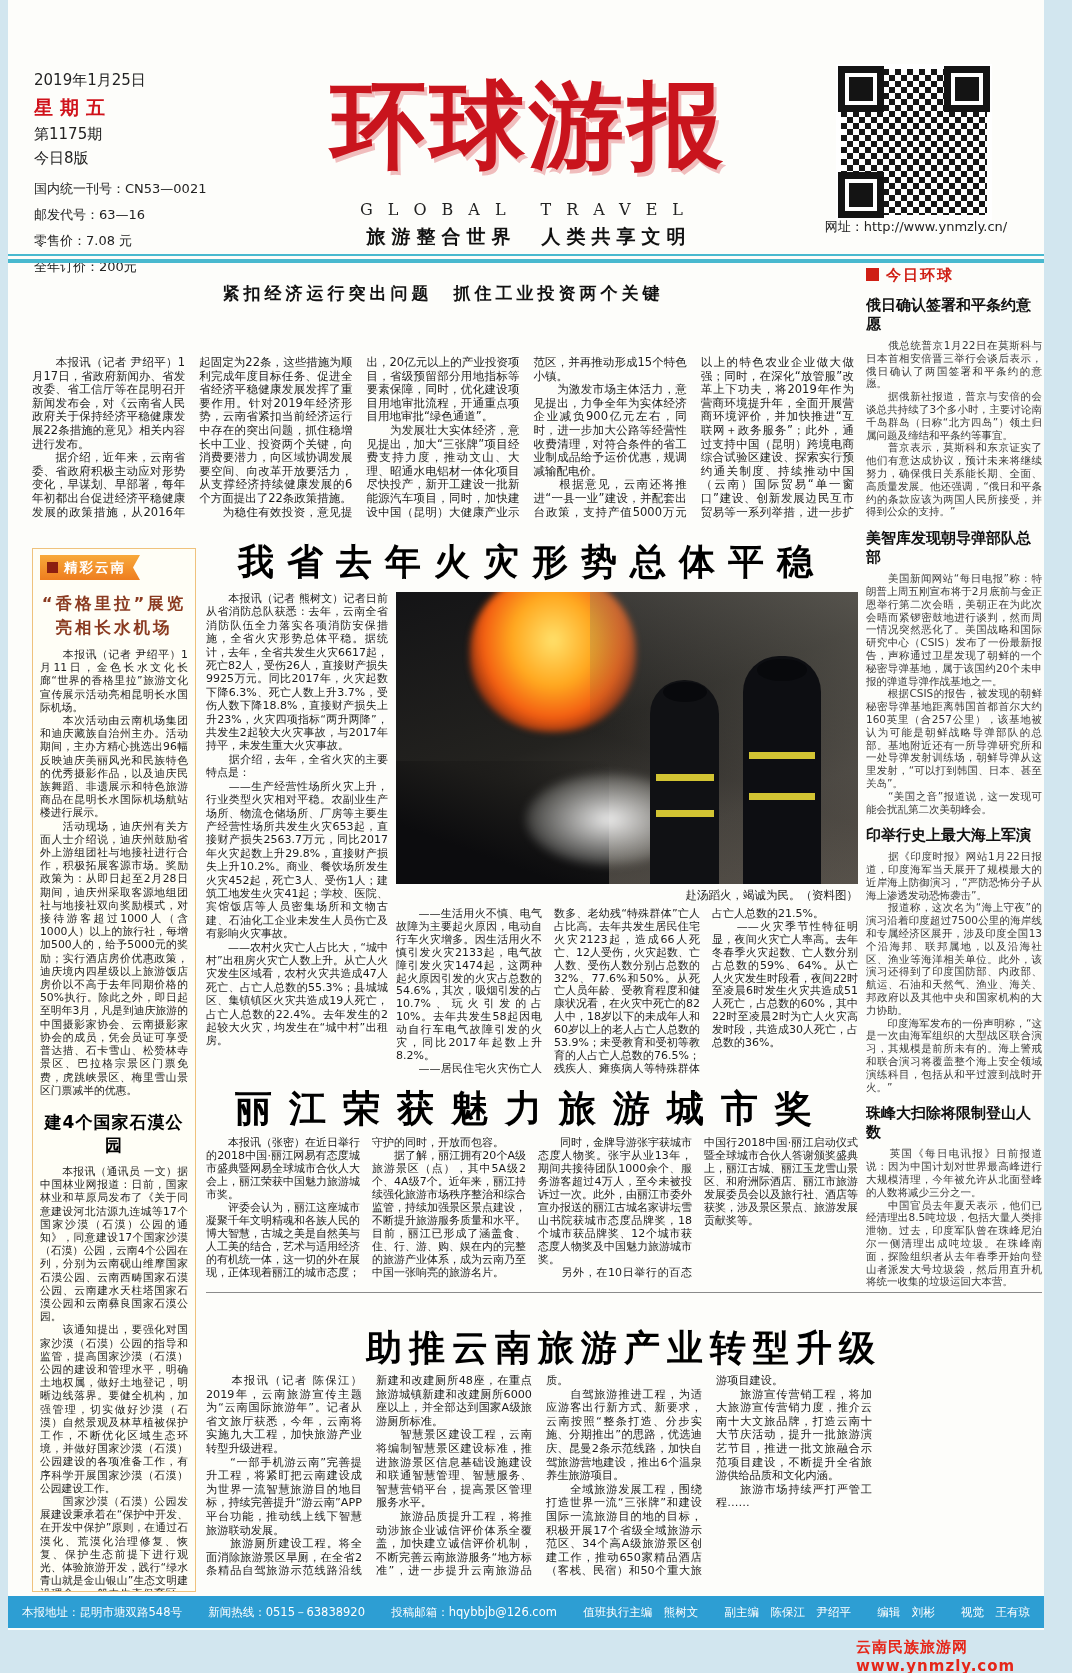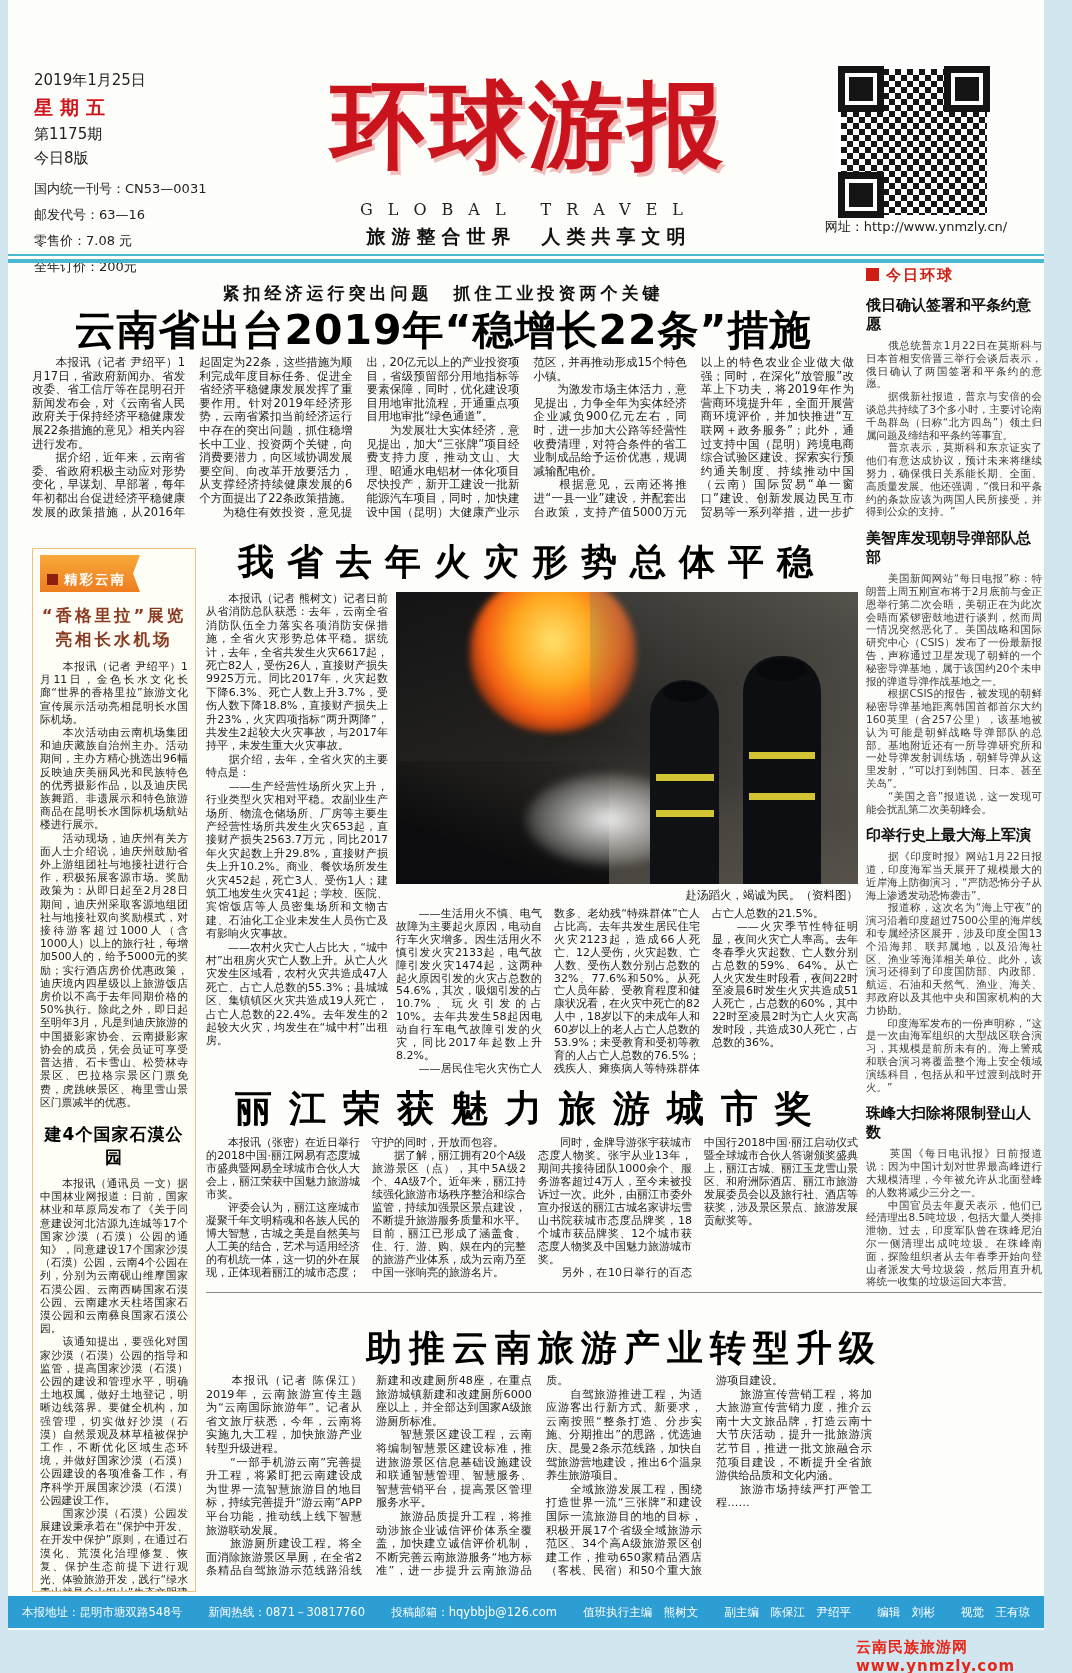--- a/index.html
+++ b/index.html
@@ -42,21 +42,21 @@
   
   .world{left:858px;top:266px;width:176px;height:1022px;overflow:hidden;}
   .world-label{color:#cf1f14;font-weight:bold;font-size:15px;letter-spacing:2px;margin-bottom:8px;}
   .red-sq{display:inline-block;width:13px;height:13px;background:#cf1f14;margin-right:7px;vertical-align:-1px;}
   .world-h{font-size:15px;font-weight:bold;color:#101010;margin:11px 0 5px 0;}
   .world-b{font-size:10.5px;line-height:12.8px;color:#3a3a3a;}
   
   .spot{left:24px;top:548px;width:164px;height:1044px;border:1px solid #efc27d;
     background:#fffef6;overflow:hidden;padding:6px 7px;box-sizing:border-box;}
   .ribbon{display:inline-block;background:linear-gradient(#f8a93a,#ee7d1f);color:#fff;
-    font-weight:bold;font-size:13.5px;letter-spacing:2px;padding:16px 14px 3px 7px;
+    font-weight:bold;font-size:13.5px;letter-spacing:2px;padding:4px 14px 3px 7px;
     clip-path:polygon(0 0,100% 0,93% 50%,100% 100%,0 100%);}
   .ribbon .dk{display:inline-block;width:11px;height:11px;background:#8c1f10;margin-right:6px;vertical-align:-1px;}
   .spot-h1{color:#8a3a20;font-weight:bold;font-size:16.5px;text-align:center;
     line-height:24px;margin:12px 0 8px 0;white-space:pre-line;letter-spacing:3px;}
   .spot-h2{color:#000;font-weight:bold;font-size:17px;text-align:center;margin:14px 0 8px 0;letter-spacing:1px;}
   .spot-b{font-size:10.8px;line-height:13.2px;}
   
   .fire-head{left:198px;top:538px;width:652px;text-align:center;font-weight:bold;
     font-size:36px;letter-spacing:13px;color:#000;}
   .fire-intro{left:198px;top:592px;width:182px;height:488px;font-size:11px;line-height:13.4px;}
@@ -103,39 +103,38 @@
 
 <div class="page">
 
   <div class="abs mast-left">
     <div>2019年1月25日</div>
     <div class="mast-weekday">星期五</div>
     <div>第1175期</div>
     <div>今日8版</div>
   </div>
   <div class="abs mast-left2">
-    <div>国内统一刊号：CN53—0031</div>
+    <div>国内统一刊号：CN53—0021</div>
     <div>邮发代号：63—16</div>
     <div>零售价：7.08 元</div>
     <div>全年订价：200元</div>
   </div>
   <div class="abs paper-title">环球游报</div>
   <div class="abs paper-title-en">GLOBAL TRAVEL</div>
   <div class="abs paper-slogan">旅游整合世界　人类共享文明</div>
   <div class="qr">
     <span class="f f1"></span>
     <span class="f f2"></span>
     <span class="f f3"></span>
   </div>
   <div class="abs website">网址：http://www.ynmzly.cn/</div>
   <div class="abs rule-cyan1"></div>
   <div class="abs rule-cyan2"></div>
 
   <div class="abs lead-kicker">紧扣经济运行突出问题　抓住工业投资两个关键</div>
-  <div class="abs lead-head">云南省出台2019年“稳增长22条”措施</div>
   <div class="abs lead-body body-txt">　　本报讯（记者 尹绍平）1月17日，省政府新闻办、省发改委、省工信厅等在昆明召开新闻发布会，对《云南省人民政府关于保持经济平稳健康发展22条措施的意见》相关内容进行发布。
 　　据介绍，近年来，云南省委、省政府积极主动应对形势变化，早谋划、早部署，每年年初都出台促进经济平稳健康发展的政策措施，从2016年起固定为22条，这些措施为顺利完成年度目标任务、促进全省经济平稳健康发展发挥了重要作用。针对2019年经济形势，云南省紧扣当前经济运行中存在的突出问题，抓住稳增长中工业、投资两个关键，向消费要潜力，向区域协调发展要空间、向改革开放要活力，从支撑经济持续健康发展的6个方面提出了22条政策措施。
 　　为稳住有效投资，意见提出，20亿元以上的产业投资项目，省级预留部分用地指标等要素保障，同时，优化建设项目用地审批流程，开通重点项目用地审批“绿色通道”。
 　　为发展壮大实体经济，意见提出，加大“三张牌”项目经费支持力度，推动文山、大理、昭通水电铝材一体化项目尽快投产，新开工建设一批新能源汽车项目，同时，加快建设中国（昆明）大健康产业示范区，并再推动形成15个特色小镇。
 　　为激发市场主体活力，意见提出，力争全年为实体经济企业减负900亿元左右，同时，进一步加大公路等经营性收费清理，对符合条件的省工业制成品给予运价优惠，规调减输配电价。
 　　根据意见，云南还将推进“一县一业”建设，并配套出台政策，支持产值5000万元以上的特色农业企业做大做强；同时，在深化“放管服”改革上下功夫，将2019年作为营商环境提升年，全面开展营商环境评价，并加快推进“互联网＋政务服务”；此外，通过支持中国（昆明）跨境电商综合试验区建设、探索实行预约通关制度、持续推动中国（云南）国际贸易“单一窗口”建设、创新发展边民互市贸易等一系列举措，进一步扩大开放，实现稳外贸、稳外资。</div>
 
   <div class="abs world">
     <div class="world-label"><span class="red-sq"></span><span>今日环球</span></div>
     <div>
@@ -220,21 +219,21 @@
 　　旅游厕所建设工程。将全面消除旅游景区旱厕，在全省2条精品自驾旅游示范线路沿线新建和改建厕所48座，在重点旅游城镇新建和改建厕所6000座以上，并全部达到国家A级旅游厕所标准。
 　　智慧景区建设工程，云南将编制智慧景区建设标准，推进旅游景区信息基础设施建设和联通智慧管理、智慧服务、智慧营销平台，提高景区管理服务水平。
 　　旅游品质提升工程，将推动涉旅企业诚信评价体系全覆盖，加快建立诚信评价机制，不断完善云南旅游服务“地方标准”，进一步提升云南旅游品质。
 　　自驾旅游推进工程，为适应游客出行新方式、新要求，云南按照“整条打造、分步实施、分期推出”的思路，优选迪庆、昆曼2条示范线路，加快自驾旅游营地建设，推出6个温泉养生旅游项目。
 　　全域旅游发展工程，围绕打造世界一流“三张牌”和建设国际一流旅游目的地的目标，积极开展17个省级全域旅游示范区、34个高A级旅游景区创建工作，推动650家精品酒店（客栈、民宿）和50个重大旅游项目建设。
 　　旅游宣传营销工程，将加大旅游宣传营销力度，推介云南十大文旅品牌，打造云南十大节庆活动，提升一批旅游演艺节目，推进一批文旅融合示范项目建设，不断提升全省旅游供给品质和文化内涵。
 　　旅游市场持续严打严管工程……</div>
 
   <div class="abs footer">
     <span>本报地址：昆明市塘双路548号</span>
-    <span>新闻热线：0871－30817760</span>
+    <span>新闻热线：0515－63838920</span>
     <span>投稿邮箱：hqybbjb@126.com</span>
     <span>值班执行主编　熊树文</span>
     <span>副主编　陈保江　尹绍平</span>
     <span>编辑　刘彬</span>
     <span>视觉　王有琼</span>
   </div>
 </div>
 
 <div class="abs watermark">云南民族旅游网 www.ynmzly.com</div>
 

